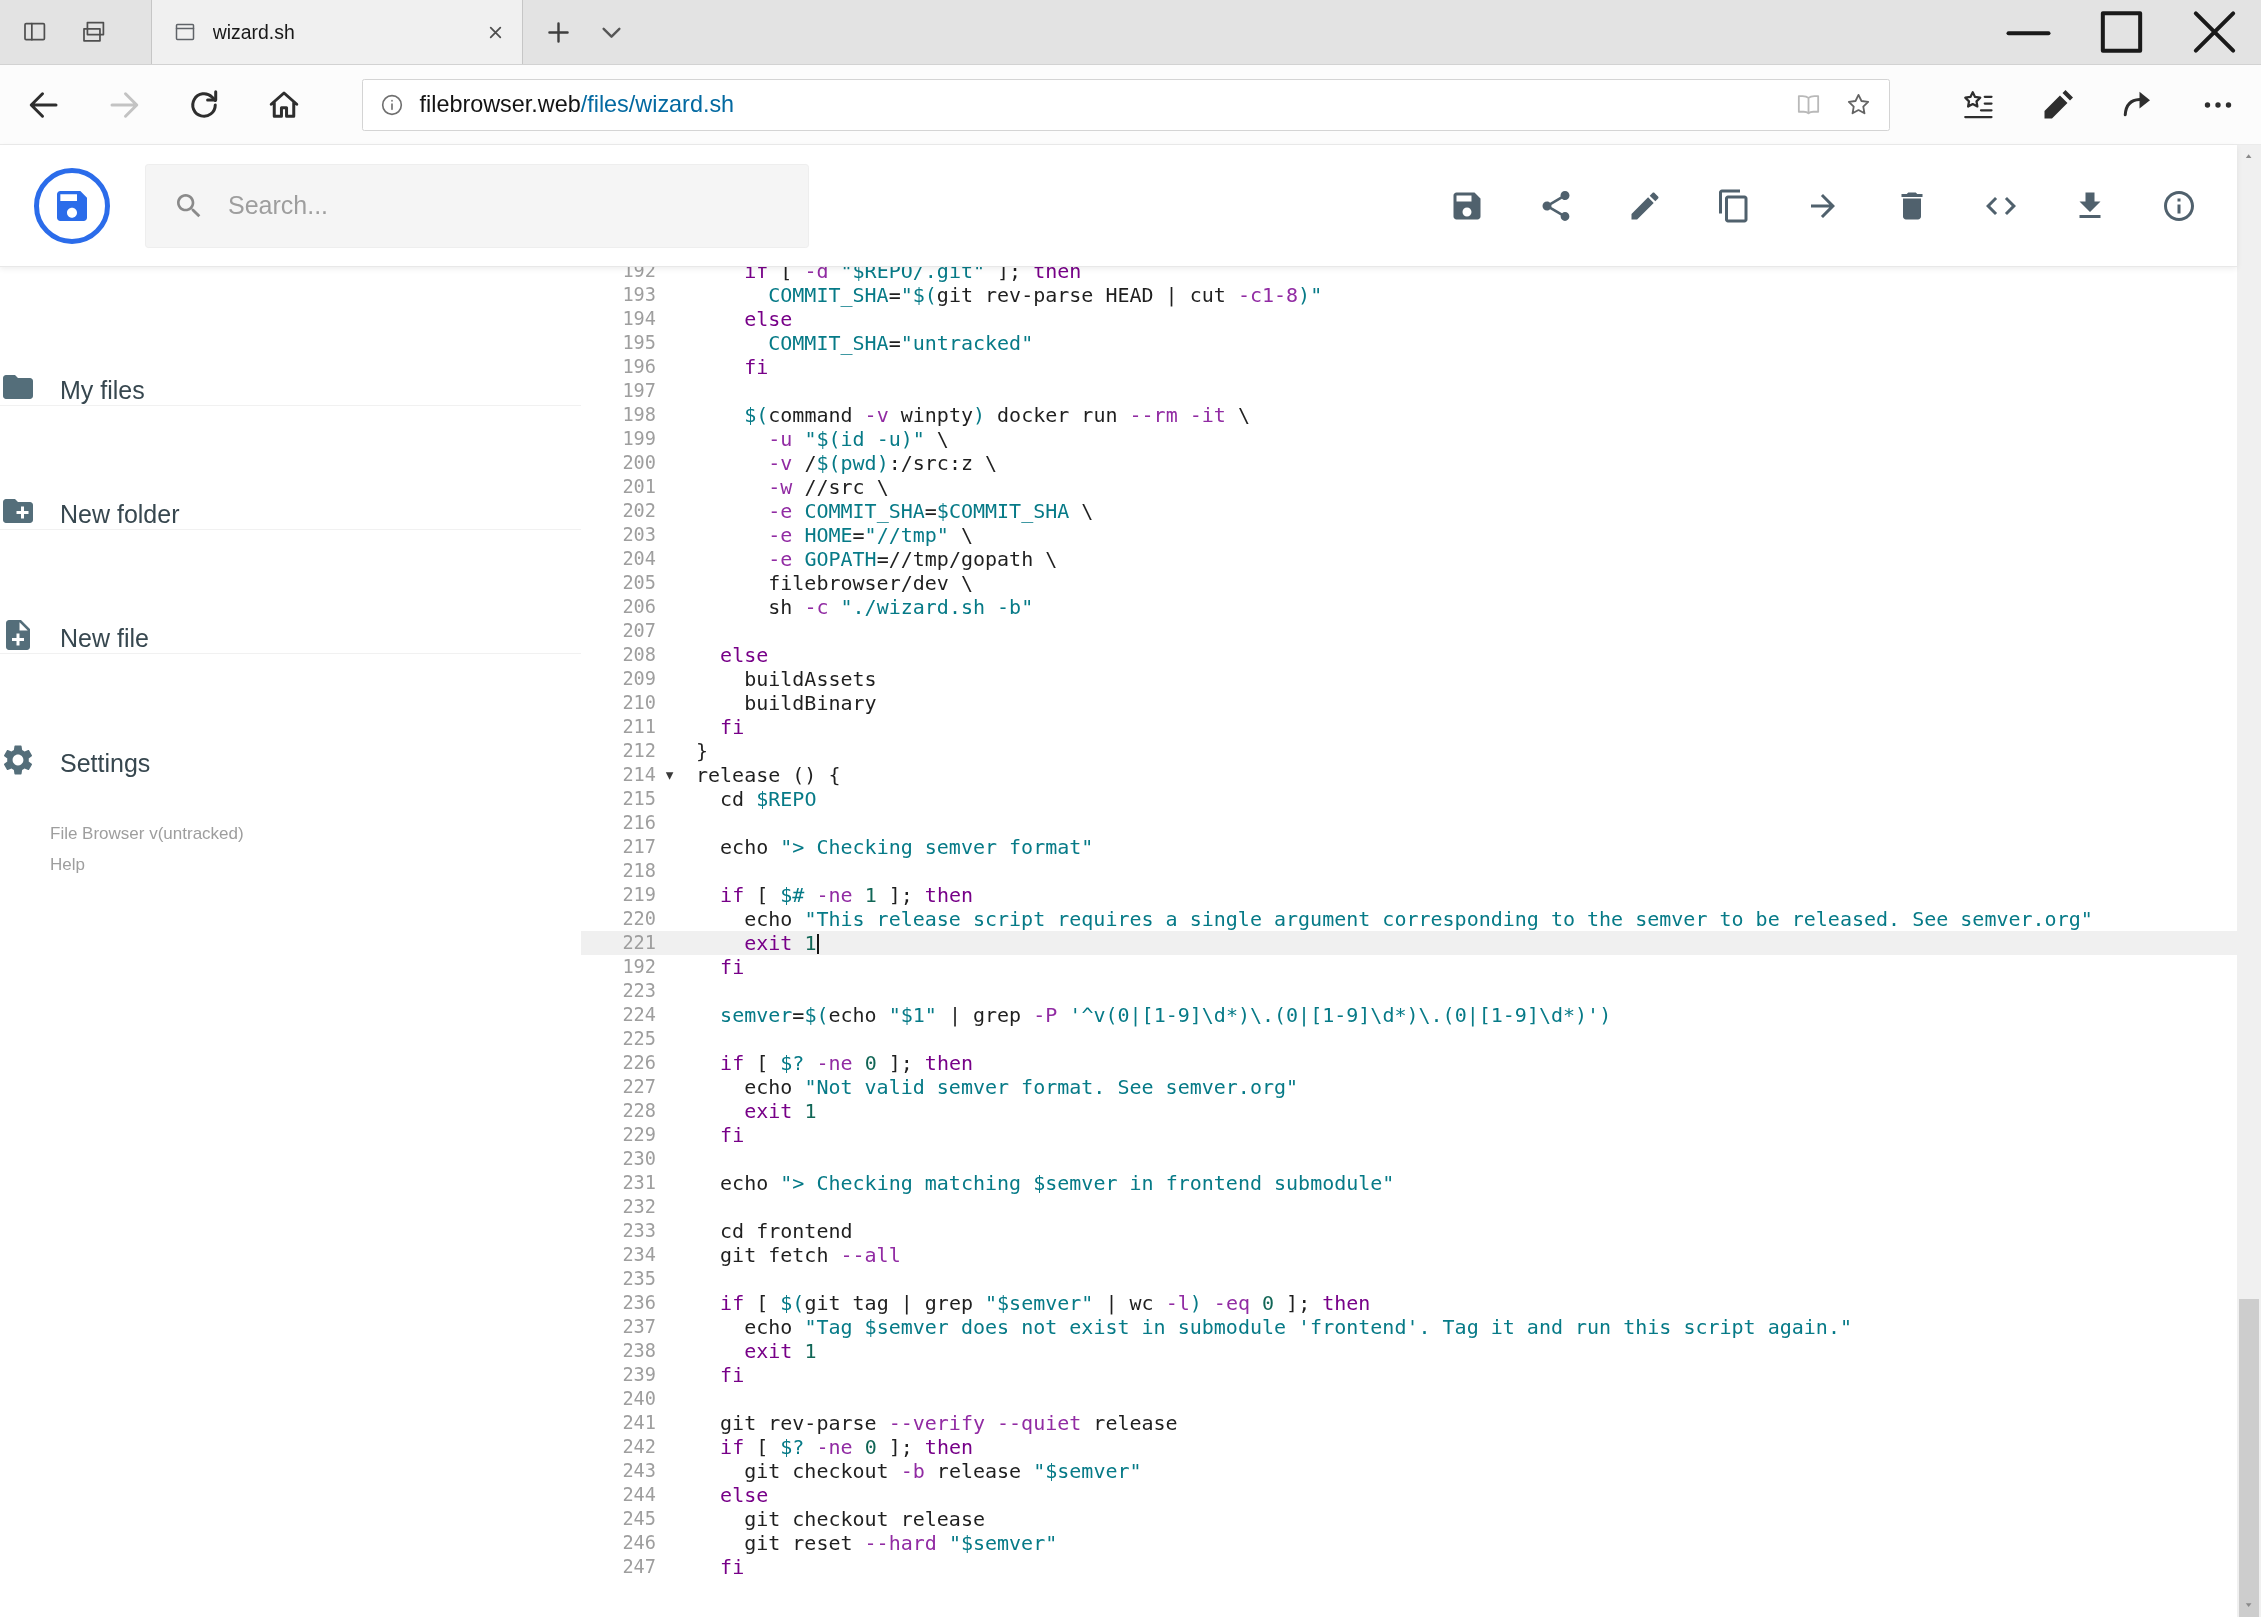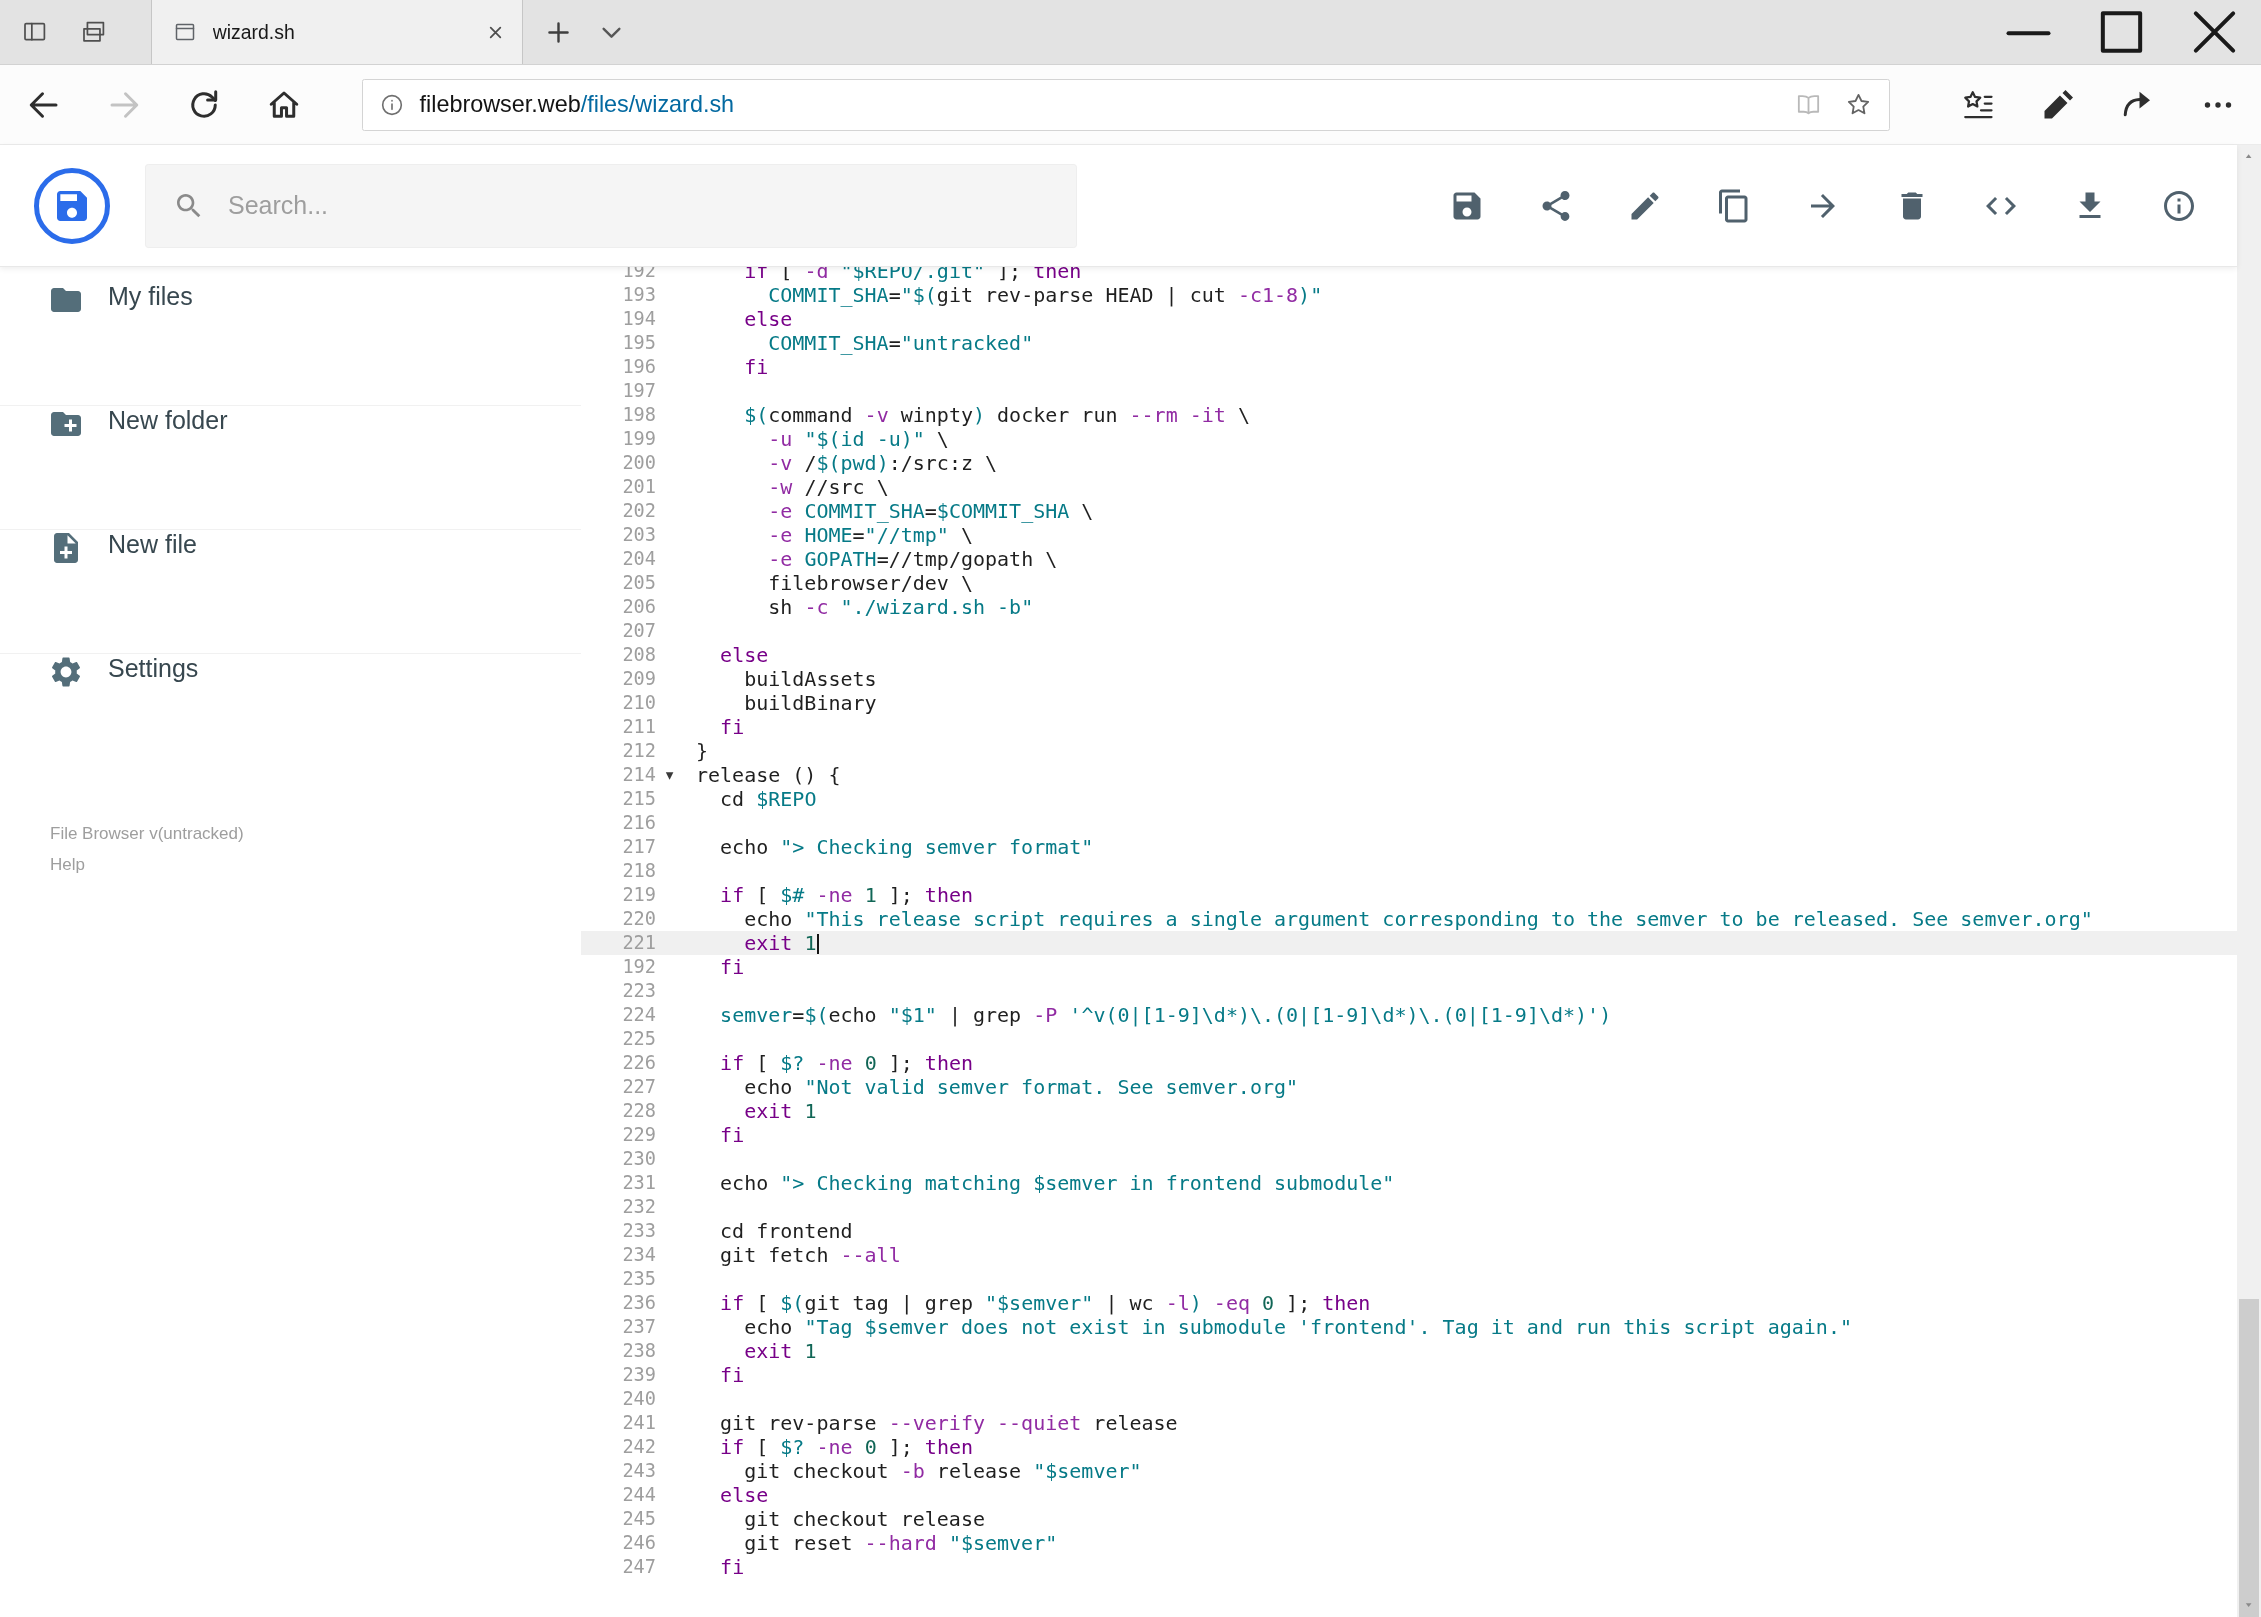--- a/index.html
+++ b/index.html
@@ -51,34 +51,34 @@
   .icon-stroke.thin svg{stroke-width:1.5;}
   .icon-fill svg{width:100%;height:100%;fill:currentColor;}
 
   
   .app-header{position:absolute;top:145px;left:0;width:2237px;height:122px;background:#fff;
               border-bottom:0.8px solid #e8e8e8;box-shadow:0 2.4px 5.7px rgba(0,0,0,.07);
               display:flex;align-items:center;z-index:3;}
   .logo{width:76px;height:76px;margin-left:34px;flex:none;border:5.7px solid var(--accent,#2b6cea);border-radius:50%;
         display:flex;align-items:center;justify-content:center;color:var(--accent,#2b6cea);background:#fff;}
   .logo span{width:40px;height:40px;display:inline-flex;}
-  .searchbox{margin-left:35px;width:932px;height:84px;background:#f5f5f5;border:0.8px solid #eeeeee;border-radius:3.2px;
+  .searchbox{margin-left:35px;width:664px;height:84px;background:#f5f5f5;border:0.8px solid #eeeeee;border-radius:3.2px;
              display:flex;align-items:center;padding:0 27.4px;}
   .search-mag{width:32px;height:32px;color:#8a8a8a;flex:none;}
   .search-input{flex:1;margin-left:22.6px;border:none;outline:none;background:transparent;
                 font-family:"Liberation Sans",sans-serif;font-size:25px;color:#333;}
   .search-input::placeholder{color:#9e9e9e;}
   .header-toolbar{margin-left:auto;margin-right:40px;display:flex;align-items:center;gap:53px;}
   .tb-btn{width:36px;height:36px;border:none;background:none;padding:0;cursor:pointer;
           color:var(--tool-icon,#50616d);display:inline-flex;}
   .tb-icon{width:36px;height:36px;display:inline-flex;}
 
   
   .sidebar{position:absolute;left:0;top:266px;width:581px;bottom:0;background:#fff;padding-top:16px;}
-  .sb-item{height:124px;display:flex;align-items:flex-start;padding-left:48px;gap:24px;cursor:pointer;
+  .sb-item{height:124px;display:flex;align-items:flex-end;gap:24px;cursor:pointer;
            border-bottom:0.8px solid #f1f1f1;}
   .sb-item:last-of-type{border-bottom:none;}
   .sb-icon{width:36px;height:36px;display:inline-flex;color:var(--sidebar-icon,#546e7a);}
   .sb-label{font-size:25px;color:var(--sidebar-text,#37474f);}
   .sb-footer{margin-top:45px;margin-left:50px;font-size:17px;color:#9e9e9e;line-height:21px;}
   .sb-help{display:inline-block;margin-top:9.7px;color:#9e9e9e;cursor:pointer;}
 
   
   .editor{position:absolute;left:581px;top:266px;right:24px;bottom:0;overflow:hidden;background:#fff;
           font-family:"DejaVu Sans Mono",monospace;font-size:20px;}

